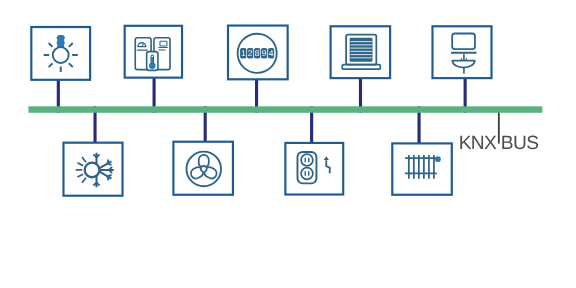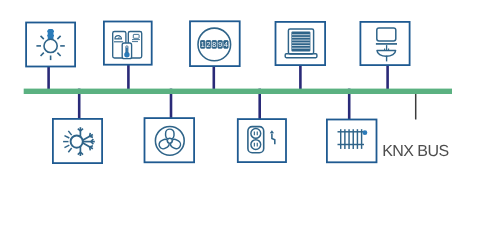--- a/index.html
+++ b/index.html
@@ -162,14 +162,14 @@
           <line x1="23.060000000000002" y1="10.599999999999994" x2="23.060000000000002" y2="30.30000000000001" stroke="#2f6489" stroke-width="1.45"></line>
           <line x1="27.24000000000001" y1="10.599999999999994" x2="27.24000000000001" y2="30.30000000000001" stroke="#2f6489" stroke-width="1.45"></line>
           <line x1="31.41999999999996" y1="10.599999999999994" x2="31.41999999999996" y2="30.30000000000001" stroke="#2f6489" stroke-width="1.45"></line>
           <line x1="35.599999999999966" y1="10.599999999999994" x2="35.599999999999966" y2="30.30000000000001" stroke="#2f6489" stroke-width="1.45"></line>
           <line x1="11.5" y1="13.200000000000017" x2="38" y2="13.200000000000017" stroke="#2f6489" stroke-width="1.45"></line>
           <line x1="11.5" y1="25.900000000000006" x2="38" y2="25.900000000000006" stroke="#2f6489" stroke-width="1.45"></line>
           <circle cx="38.89999999999998" cy="14.099999999999994" r="2.4" fill="#2b7bb9" stroke="none"></circle>
         </g>
       </g>
     </svg>
-  <div class="knx-label" id="bus-label" style="left: 382.2px; top: 143px; color: rgb(77, 77, 77);">KNX BUS</div>
+  <div class="knx-label" id="bus-label" style="left: 382.2px; top: 111px; color: rgb(77, 77, 77);">KNX BUS</div>
 </div>
 
 </body></html>

